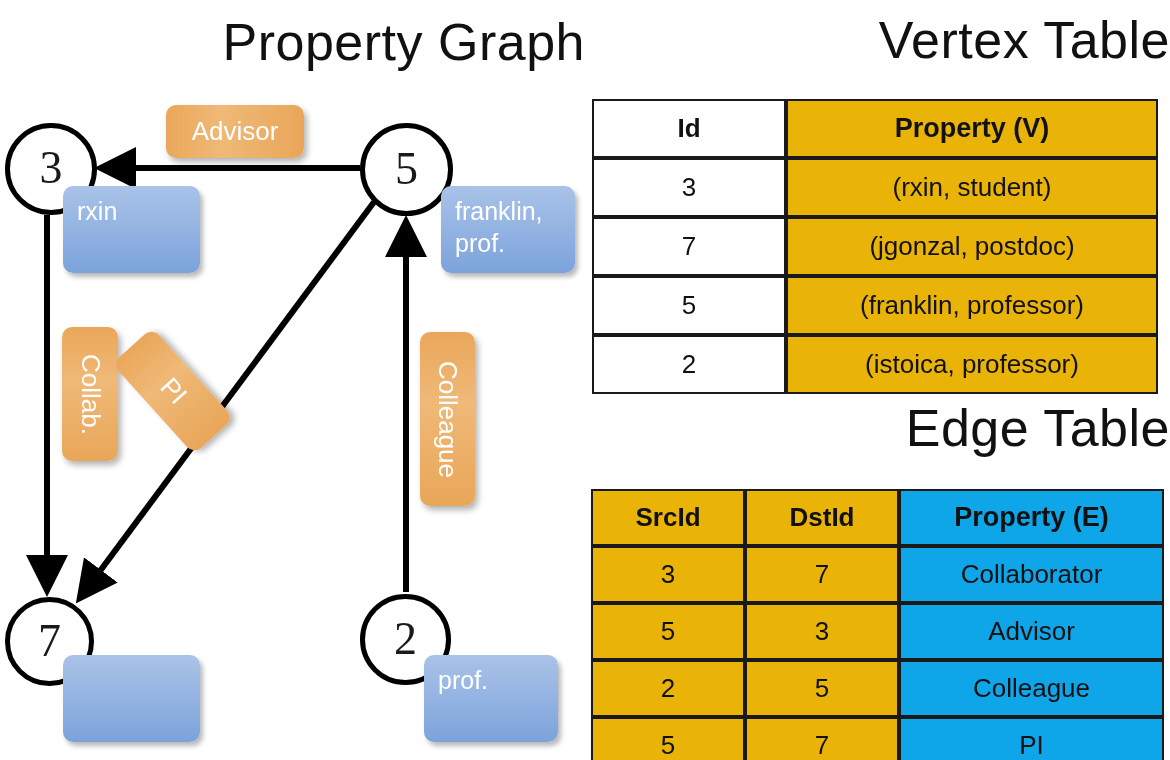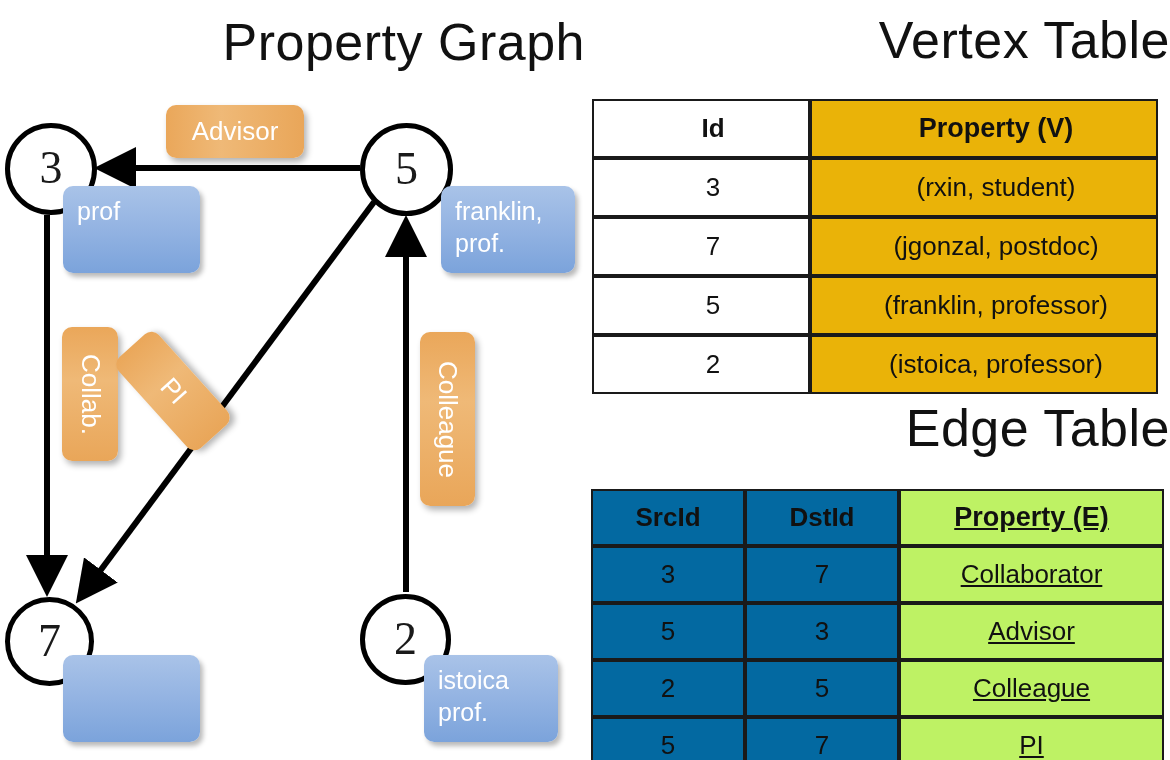--- a/index.html
+++ b/index.html
@@ -116,29 +116,29 @@
     border: 2px solid #1a1a1a;
     text-align: center;
     font-weight: normal;
     font-family: "Liberation Sans", sans-serif;
     color: #111111;
     padding: 0;
   }
   .tbl th { font-weight: bold; }
 
   #vertex-table { left: 592px; top: 99px; width: 566px; }
-  #vertex-table th, #vertex-table td { height: 55px; font-size: 26px; padding-left: 24px; }
+  #vertex-table th, #vertex-table td { height: 55px; font-size: 26px; }
   #vertex-table .col-id   { width: 190px; background: #ffffff; }
   #vertex-table .col-prop { background: #eab308; }
   #vertex-table th.col-prop { font-size: 27px; }
 
   #edge-table { left: 591px; top: 489px; width: 573px; }
   #edge-table th, #edge-table td { height: 53px; font-size: 26px; }
-  #edge-table .col-src, #edge-table .col-dst { width: 150px; background: #0369a1; }
-  #edge-table .col-eprop { background: #bef264; text-decoration: underline; }
+  #edge-table .col-src, #edge-table .col-dst { width: 150px; background: #eab308; }
+  #edge-table .col-eprop { background: #0ea5e9; }
   #edge-table th.col-eprop { font-size: 27px; }
 </style>
 </head>
 <body>
 
 <div id="graph-title" class="title">Property Graph</div>
 
 <div id="graph-panel">
 
   <svg id="edge-layer" viewBox="0 0 585 760" xmlns="http://www.w3.org/2000/svg">
@@ -164,30 +164,29 @@
     <span class="node-label">5</span>
   </div>
   <div class="node" style="left:5px;top:597px;width:89px;height:89px;">
     <span class="node-label">7</span>
   </div>
   <div class="node" style="left:360px;top:594px;width:91px;height:91px;">
     <span class="node-label">2</span>
   </div>
 
   <div class="prop-box" style="left:63px;top:186px;width:137px;height:87px;">
-    <div>prof</div>
+    <div>rxin</div>
   </div>
   <div class="prop-box" style="left:424px;top:186px;width:134px;height:87px;margin-left:17px;">
     <div>franklin,</div>
     <div>prof.</div>
   </div>
   <div class="prop-box" style="left:63px;top:655px;width:137px;height:87px;">
   </div>
   <div class="prop-box" style="left:424px;top:655px;width:134px;height:87px;">
-    <div>istoica</div>
     <div>prof.</div>
   </div>
 
   <div id="tag-advisor" class="etag">
     <span>Advisor</span>
   </div>
   <div id="tag-collab" class="etag vert">
     <span class="rot90">Collab.</span>
   </div>
   <div id="tag-pi" class="etag vert">

